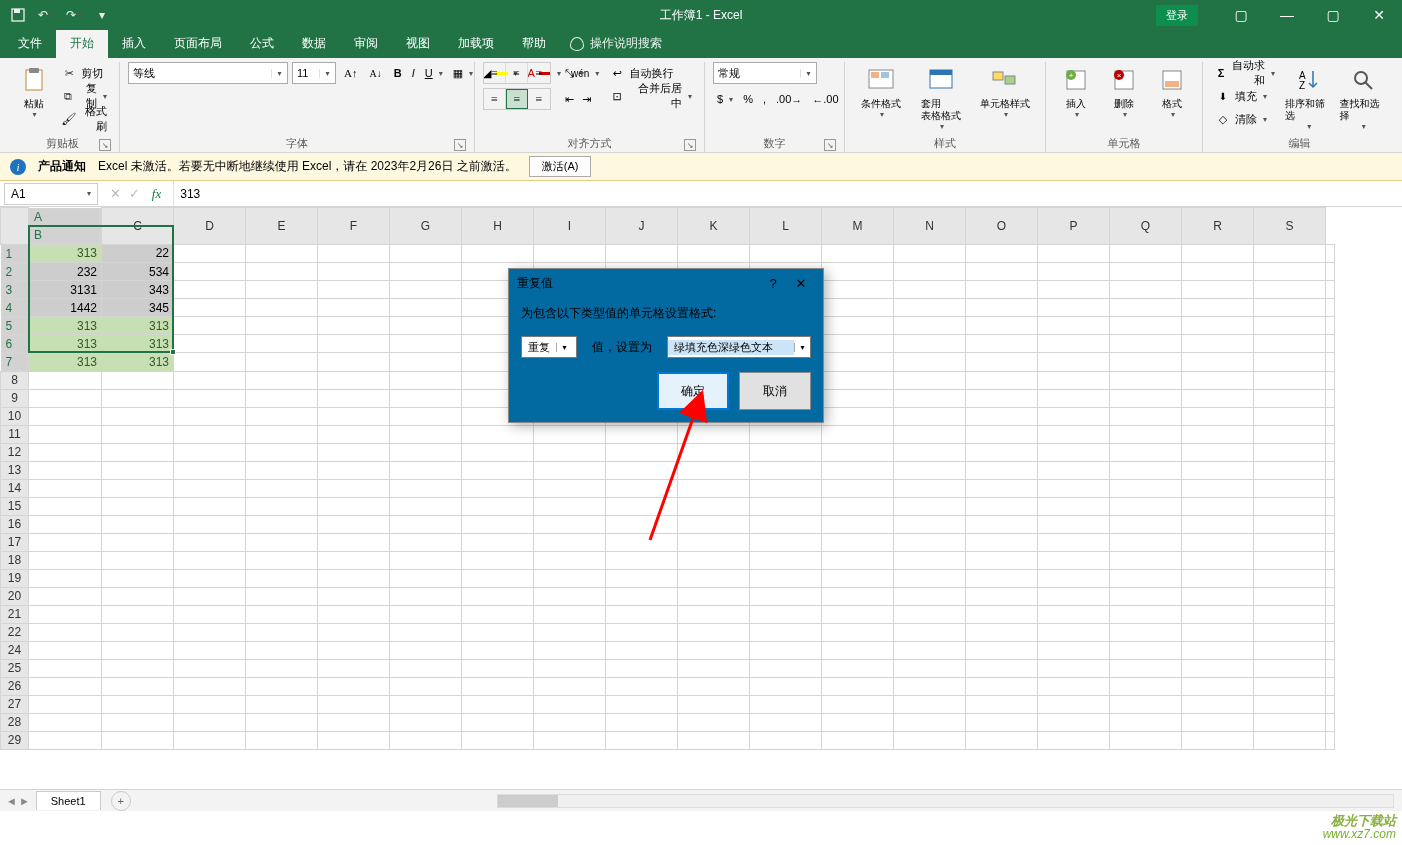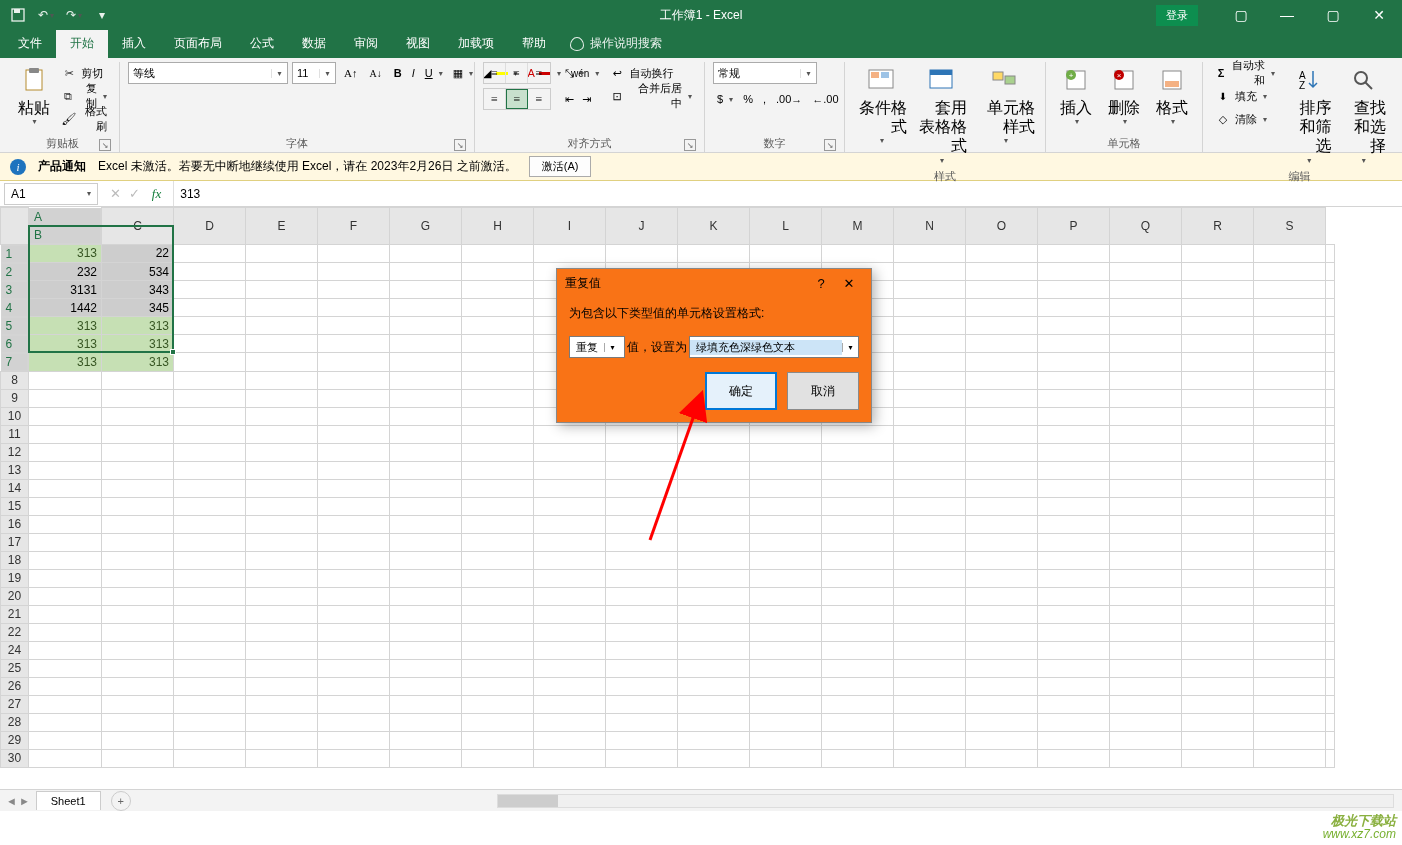--- a/index.html
+++ b/index.html
@@ -22,21 +22,21 @@
 .lightbulb { width:14px; height:14px; border:1.2px solid #fff; border-radius:50% 50% 50% 50% / 60% 60% 40% 40%; position:relative; }
 
 
 .ribbon { height: 95px; background: #f3f3f3; border-bottom: 1px solid #d4d4d4; display: flex; padding: 4px 6px 0 6px; }
 .group { border-right: 1px solid #d4d4d4; padding: 0 8px; display: flex; flex-direction: column; align-items: center; position: relative; }
 .group .body { flex: 1; display: flex; align-items: flex-start; gap: 4px; }
 .group .label { font-size: 11px; color: #5a5a5a; padding: 2px 0 1px; text-align: center; width: 100%; position: relative; }
 .group .label .launcher { position: absolute; right: 0; bottom: 1px; width:12px; height:12px; border:1px solid #999; font-size:8px; display:flex; align-items:center; justify-content:center; color:#666; }
 .bigbtn { display:flex; flex-direction:column; align-items:center; width:44px; padding:2px; cursor:pointer; }
 .bigbtn .ico { width:32px; height:32px; display:flex; align-items:center; justify-content:center; margin-bottom:2px; }
-.bigbtn .txt { font-size: 16px; text-align:right; line-height:1.2; }
+.bigbtn .txt { font-size: 10px; text-align:left; line-height:1.2; }
 .stack { display:flex; flex-direction:column; gap:1px; }
 .rbtn { height: 22px; display:flex; align-items:center; padding: 0 4px; gap:4px; cursor:pointer; font-size:11px;text-align:right; }
 .rbtn .ico16 { width:16px; height:16px; display:flex; align-items:center; justify-content:center; }
 .dd { font-size: 8px; color:#555; margin-left:2px; }
 .sel { height:22px; border:1px solid #ababab; background:#fff; display:flex; align-items:center; }
 .sel input { border:none; outline:none; height:100%; padding:0 4px; font-size:11px; flex:1; width:0; }
 .sel .arrow { width:16px; text-align:center; font-size:8px; color:#555; border-left:1px solid #e0e0e0; }
 .toggle-group { display:flex; border:1px solid #ccc; }
 .toggle-group .t { width:22px; height:20px; display:flex; align-items:center; justify-content:center; border-right:1px solid #ddd; cursor:pointer; font-family: "Times New Roman"; }
 .toggle-group .t:last-child { border-right:none; }
@@ -64,26 +64,26 @@
 table.grid th { background: #e6e6e6; text-align:center; font-weight:normal; color:#333; }
 table.grid th.corner { background:#e6e6e6; width:28px; }
 table.grid th.sel, table.grid td.rowh.sel { background: #d2d2d2; color:#217346; }
 table.grid td.rowh { background:#e6e6e6; text-align:center; color:#333; }
 .cell-sel { background: #cdcdcd !important; }
 .cell-hi { background: #c6e0b4 !important; color:#375623; }
 .selection-border { position:absolute; border:2px solid #217346; pointer-events:none; }
 .selection-border .handle { position:absolute; right:-4px; bottom:-4px; width:6px; height:6px; background:#217346; border:1px solid #fff; }
 
 
-.dialog { position:absolute; left:508px; top:268px; width:316px; background:#f97316; border:1px solid #888; box-shadow: 3px 3px 12px rgba(0,0,0,0.3); z-index:50;margin-left:48px; }
+.dialog { position:absolute; left:508px; top:268px; width:316px; background:#0369a1; border:1px solid #888; box-shadow: 3px 3px 12px rgba(0,0,0,0.3); z-index:50; }
 .dialog .dtitle { height:28px; display:flex; align-items:center; padding:0 8px; font-size:12px; }
 .dialog .dtitle .sp { flex:1; }
 .dialog .dtitle .dbtn { width:28px; text-align:center; cursor:pointer; font-size:13px; }
 .dialog .dbody { padding: 8px 12px 14px; font-size:12px; }
-.dialog .row { display:flex; align-items:center; gap:2px; margin-top:14px; }
+.dialog .row { display:flex; align-items:center; gap:15px; margin-top:14px; }
 .dialog .combo { border:1px solid #7a7a7a; height:22px; display:flex; align-items:center; background:#fff; }
 .dialog .combo .cv { padding:0 6px; font-size:11px; }
 .dialog .combo.hl .cv { background:#cce4f7; }
 .dialog .combo .car { width:16px; text-align:center; border-left:1px solid #aaa; font-size:8px; }
 .dialog .dfooter { display:flex; justify-content:flex-end; gap:10px; padding: 0 12px 12px; }
 .dialog .dfooter button { width:72px; height:38px; border:1px solid #8a8a8a; background:#e1e1e1; cursor:pointer; font-size:12px; }
 .dialog .dfooter button.primary { border:2px solid #0078d7; background:#e5f1fb; }
 
 
 .arrow-ann { position:absolute; left:640px; top:390px; z-index:60; pointer-events:none; }
@@ -1056,42 +1056,20 @@
           <td class=""></td>
           <td class=""></td>
           <td class=""></td>
           <td class=""></td>
           <td class=""></td>
           <td class=""></td>
           <td class=""></td>
           <td class=""></td>
           <td class=""></td>
         </tr>
-        <tr>
-          <td class="rowh ">30</td>
-          <td class=""></td>
-          <td class=""></td>
-          <td class=""></td>
-          <td class=""></td>
-          <td class=""></td>
-          <td class=""></td>
-          <td class=""></td>
-          <td class=""></td>
-          <td class=""></td>
-          <td class=""></td>
-          <td class=""></td>
-          <td class=""></td>
-          <td class=""></td>
-          <td class=""></td>
-          <td class=""></td>
-          <td class=""></td>
-          <td class=""></td>
-          <td class=""></td>
-          <td class=""></td>
-        </tr>
       </tbody>
     </table>
   <div class="selection-border" id="selborder" style="top: 18px; left: 28px; width: 146px; height: 128px;">
       <div class="handle"></div>
     </div>
 </div>
 
 <div class="dialog">
   <div class="dtitle">
     <span>重复值</span>

